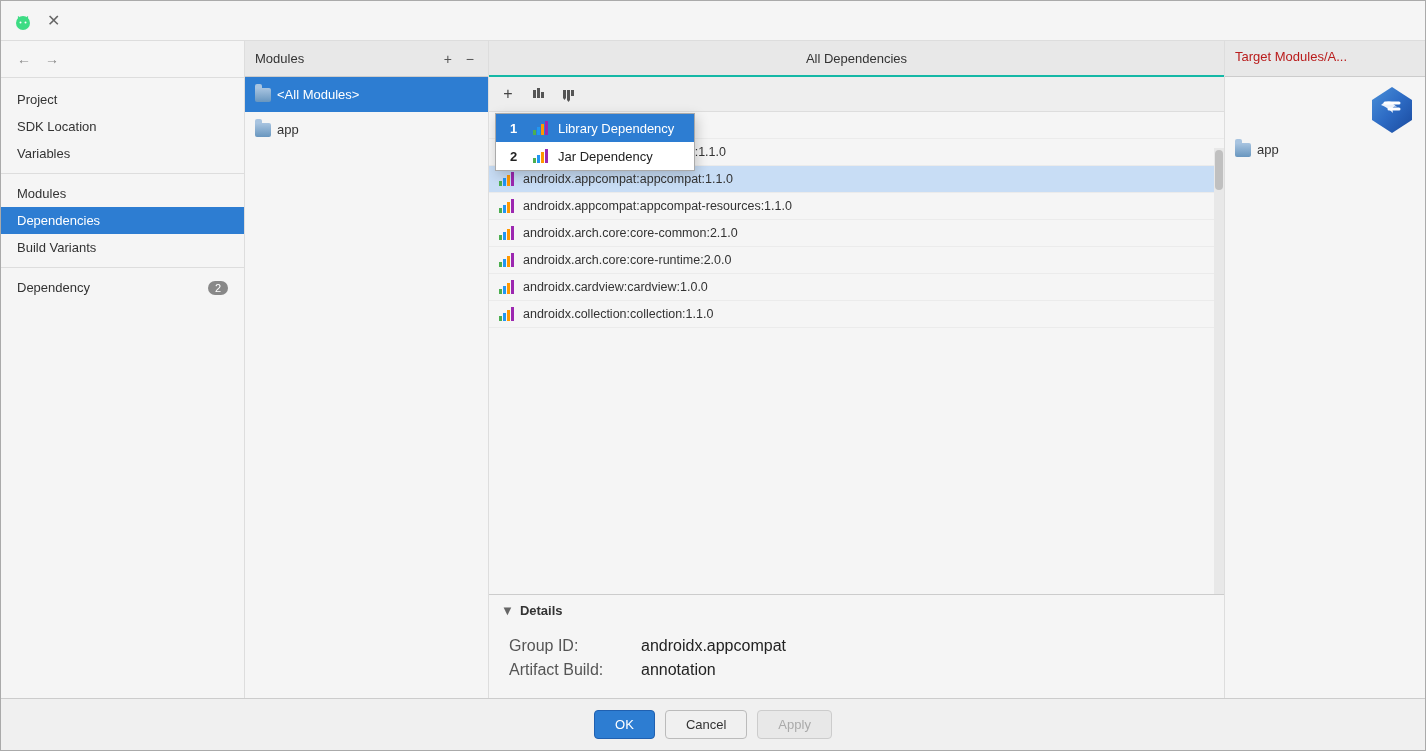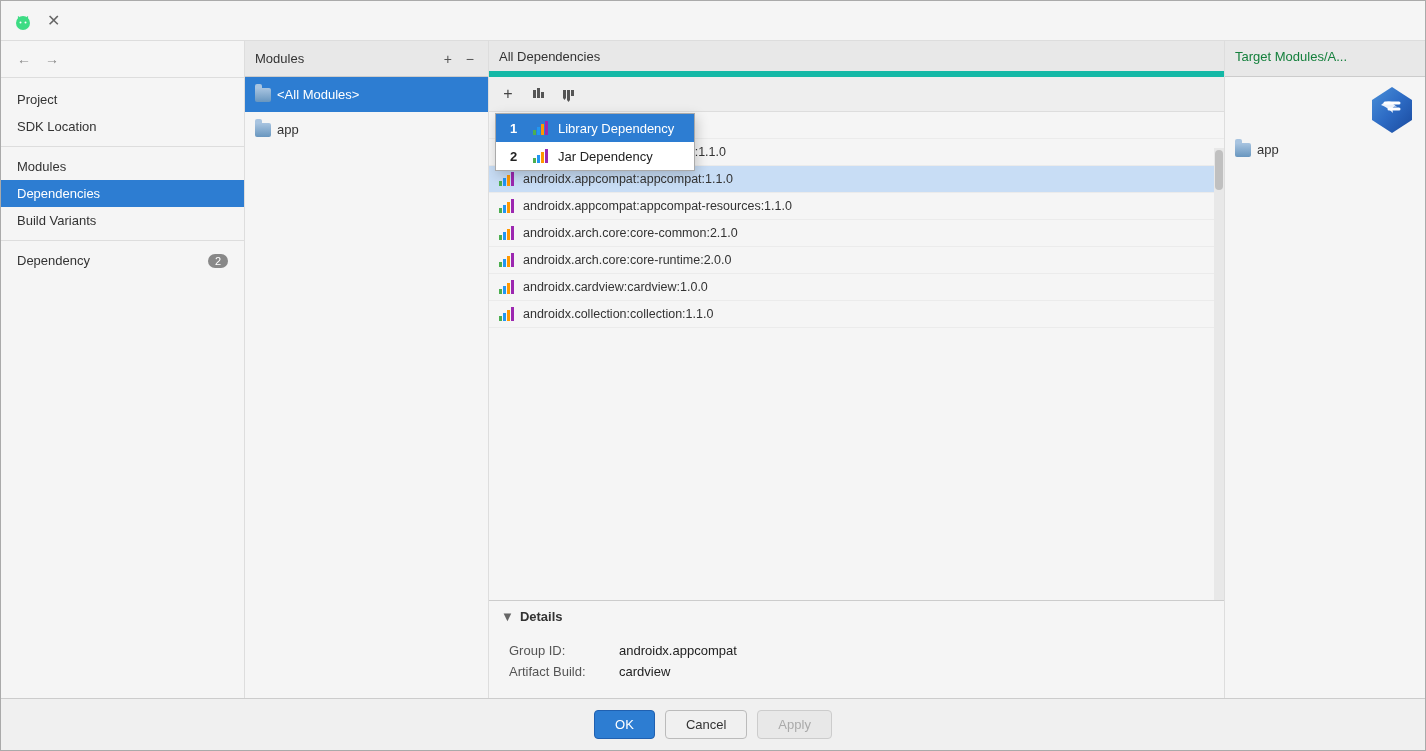--- a/index.html
+++ b/index.html
@@ -182,22 +182,22 @@
     }
 
     .deps-header {
       background: #e8e8e8;
       padding: 8px 10px;
       font-size: 13px;
       font-weight: 500;
       color: #333;
       display: flex;
       align-items: center;
-      justify-content: flex-start;
-      border-bottom: 6px solid #14b8a6;
+      justify-content: center;
+      border-bottom: 2px solid #14b8a6;
       height: 36px;
     }
 
     .deps-toolbar {
       display: flex;
       padding: 4px 6px;
       gap: 4px;
       border-bottom: 1px solid #ddd;
       background: #eeeeee;
       align-items: center;
@@ -282,21 +282,22 @@
       color: #333;
       gap: 6px;
     }
     .details-content {
       padding: 8px 20px 16px 20px;
     }
     .detail-row {
       display: flex;
       align-items: center;
       padding: 3px 0;
-      font-size: 13px;
+      font-size: 16px;
+      gap: 22px;
     }
     .detail-label {
       color: #555;
       min-width: 110px;
     }
     .detail-value {
       color: #222;
     }
 
     
@@ -305,21 +306,21 @@
       background: #f5f5f5;
       display: flex;
       flex-direction: column;
       flex-shrink: 0;
     }
     .right-header {
       background: #e8e8e8;
       padding: 8px 10px;
       font-size: 13px;
       font-weight: 500;
-      color: #15803d;
+      color: #b91c1c;
       border-bottom: 1px solid #ccc;
       height: 36px;
       white-space: nowrap;
       overflow: hidden;
       text-overflow: ellipsis;
     }
     .right-item {
       display: flex;
       align-items: center;
       padding: 5px 10px;
@@ -433,20 +434,23 @@
       <div class="sidebar-nav-arrows">
         <span class="nav-arrow">←</span>
         <span class="nav-arrow">→</span>
       </div>
       <div class="sidebar-items">
         <div class="sidebar-item">
           <span>Project</span>
         </div>
         <div class="sidebar-item">
           <span>SDK Location</span>
+        </div>
+        <div class="sidebar-item">
+          <span>Variables</span>
         </div>
         <div class="sidebar-divider"></div>
         <div class="sidebar-item">
           <span>Modules</span>
         </div>
         <div class="sidebar-item active">
           <span>Dependencies</span>
         </div>
         <div class="sidebar-item">
           <span>Build Variants</span>
@@ -630,21 +634,21 @@
             <span style="color:#666;">▼</span>
             <span style="font-weight:bold;">Details</span>
           </div>
           <div class="details-content">
             <div class="detail-row">
               <span class="detail-label">Group ID:</span>
               <span class="detail-value">androidx.appcompat</span>
             </div>
             <div class="detail-row">
               <span class="detail-label">Artifact Build:</span>
-              <span class="detail-value">cardview</span>
+              <span class="detail-value">annotation</span>
             </div>
           </div>
         </div>
       </div>
 
       <div class="right-panel">
         <div class="right-header">
           <span>Target Modules/A...</span>
         </div>
 

